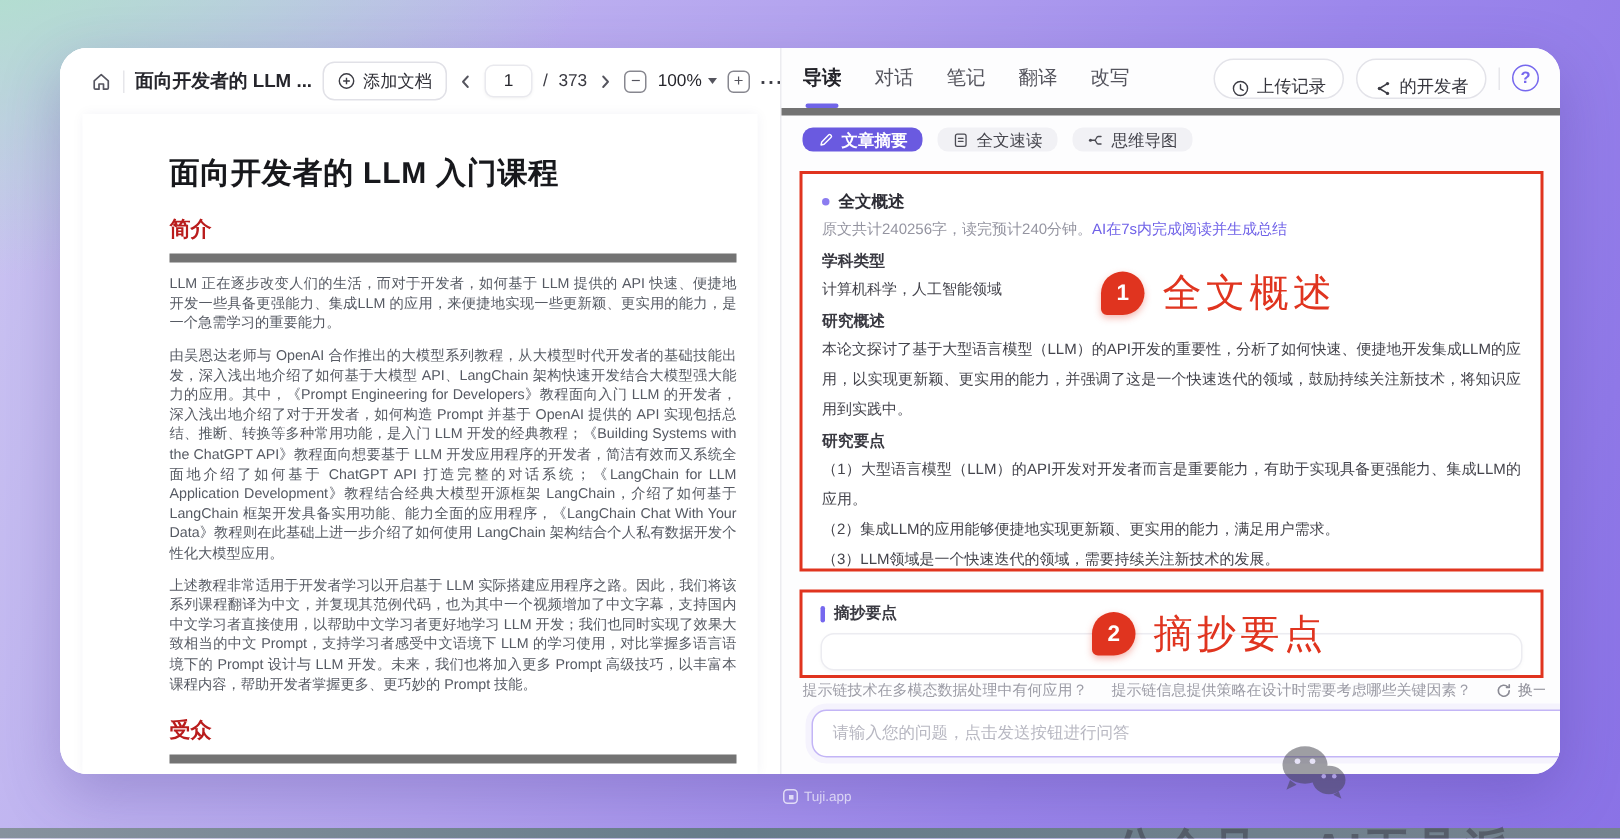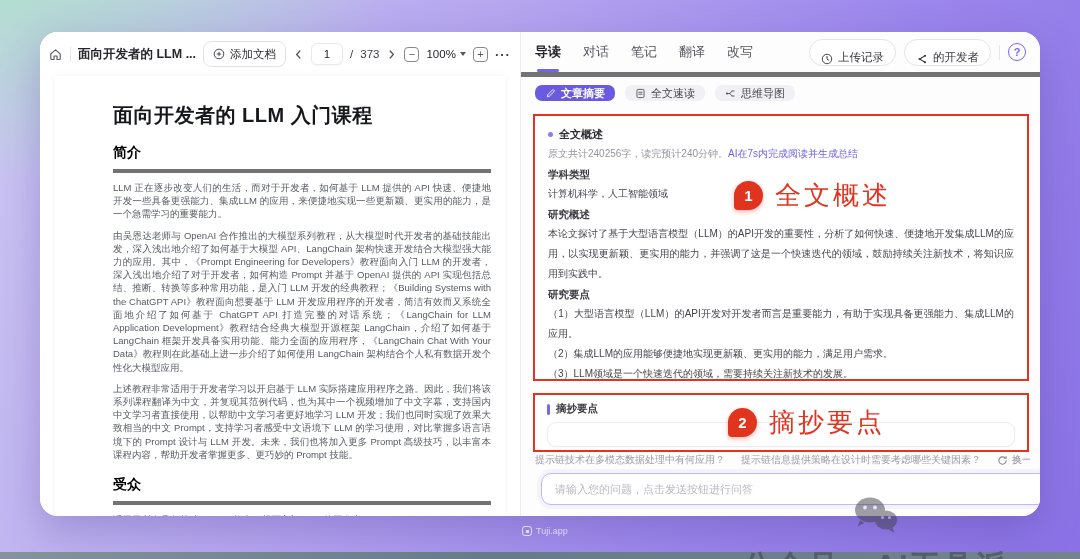--- a/index.html
+++ b/index.html
@@ -11,37 +11,37 @@
       radial-gradient(820px 460px at -4% -12%, #a9e6c4 0%, rgba(169,230,196,0) 55%),
       linear-gradient(115deg, #cdc7f2 0%, #b4a4ef 40%, #9c87ec 68%, #8a72e6 100%);
   }
   .window {
     position:absolute; left:40px; top:32px; width:1000px; height:484px;
     background:#fff; border-radius:18px; overflow:hidden;
     box-shadow: 0 14px 40px rgba(70,50,140,.28);
   }
   
   .doc-panel { position:absolute; left:0; top:0; width:480px; height:100%; background:#fff; }
-  .doc-toolbar { position:absolute; left:0; top:0; width:100%; height:44px; display:flex; align-items:center; padding:0 8px; gap:7px; background:#fff; }
+  .doc-toolbar { position:absolute; left:0; top:0; width:100%; height:44px; display:flex; align-items:center; padding:0 20px; gap:7px; background:#fff; }
   .icon-btn { display:flex; align-items:center; justify-content:center; cursor:pointer; flex:none; }
   .vsep { width:1px; height:15px; background:#e6e6ea; flex:none; }
   .doc-title { font-size:12.5px; font-weight:700; color:#26262c; white-space:nowrap; flex:none; }
   .add-doc { display:flex; align-items:center; gap:5px; height:26px; padding:0 9px; border:1px solid #e1e1e7; border-radius:8px; background:#fff; font-size:11.5px; color:#2f2f36; cursor:pointer; flex:none; }
   .page-box { width:32px; height:22px; border:1px solid #e9e9ee; border-radius:6px; background:#fff; box-shadow:0 1px 2px rgba(0,0,0,.04); font-size:11.5px; color:#26262c; display:flex; align-items:center; justify-content:center; flex:none; }
   .page-sep, .page-total { font-size:11.5px; color:#3a3a42; flex:none; }
   .sq-btn { width:15px; height:15px; border:1.2px solid #87878f; border-radius:4px; color:#55555e; font-size:11px; line-height:12px; text-align:center; cursor:pointer; flex:none; }
   .zoom-val { display:flex; align-items:center; gap:4px; font-size:11.5px; color:#26262c; cursor:pointer; flex:none; }
   .caret-down { width:0; height:0; border-left:3.5px solid transparent; border-right:3.5px solid transparent; border-top:4.5px solid #55555e; }
   .more-dots { font-size:13px; font-weight:700; color:#3a3a42; letter-spacing:1px; cursor:pointer; flex:none; }
   .doc-page {
     position:absolute; left:15px; top:44px; width:450px; bottom:0; background:#fff;
     box-shadow:0 0 8px rgba(40,40,90,.05); padding:26px 14px 0 58px; overflow:hidden;
   }
   .doc-page h1 { font-size:20px; color:#17181c; letter-spacing:.5px; margin-bottom:4px; }
-  .doc-page h2 { font-size:14px; color:#000000; margin-top:15px; padding-bottom:7px; border-bottom:4px solid #737373; }
+  .doc-page h2 { font-size:14px; color:#b91c1c; margin-top:15px; padding-bottom:7px; border-bottom:6px solid #737373; }
   .doc-page p  { font-size:9.5px; color:#565a63; line-height:13.2px; margin-top:8px; text-align:justify; }
   
   .assist-panel { position:absolute; left:480px; top:0; width:520px; height:100%; background:#fdfdfe; border-left:1px solid #ececf0; }
   .tabs { position:absolute; left:0; top:0; right:0; height:45px; border-bottom:5px solid #737373; display:flex; align-items:center; padding:0 14px; gap:22px; }
   .tab { font-size:13px; color:#55555e; cursor:pointer; position:relative; height:100%; display:flex; align-items:center; flex:none; }
   .tab.active { color:#232329; font-weight:700; }
   .tab.active::after { content:""; position:absolute; left:2px; right:2px; bottom:0; height:3px; border-radius:3px; background:#7064E8; }
   .tab-actions { margin-left:auto; display:flex; align-items:center; gap:8px; }
   .pill-btn { display:flex; align-items:flex-end; gap:5px; height:27px; padding:0 11px; border:1px solid #e3e3e9; border-radius:14px; background:#fff; font-size:11.5px; color:#35353d; cursor:pointer; }
   .help-circle { width:18px; height:18px; border:1.4px solid #7668ee; border-radius:50%; color:#7668ee; font-size:11px; font-weight:700; display:flex; align-items:center; justify-content:center; cursor:pointer; }

